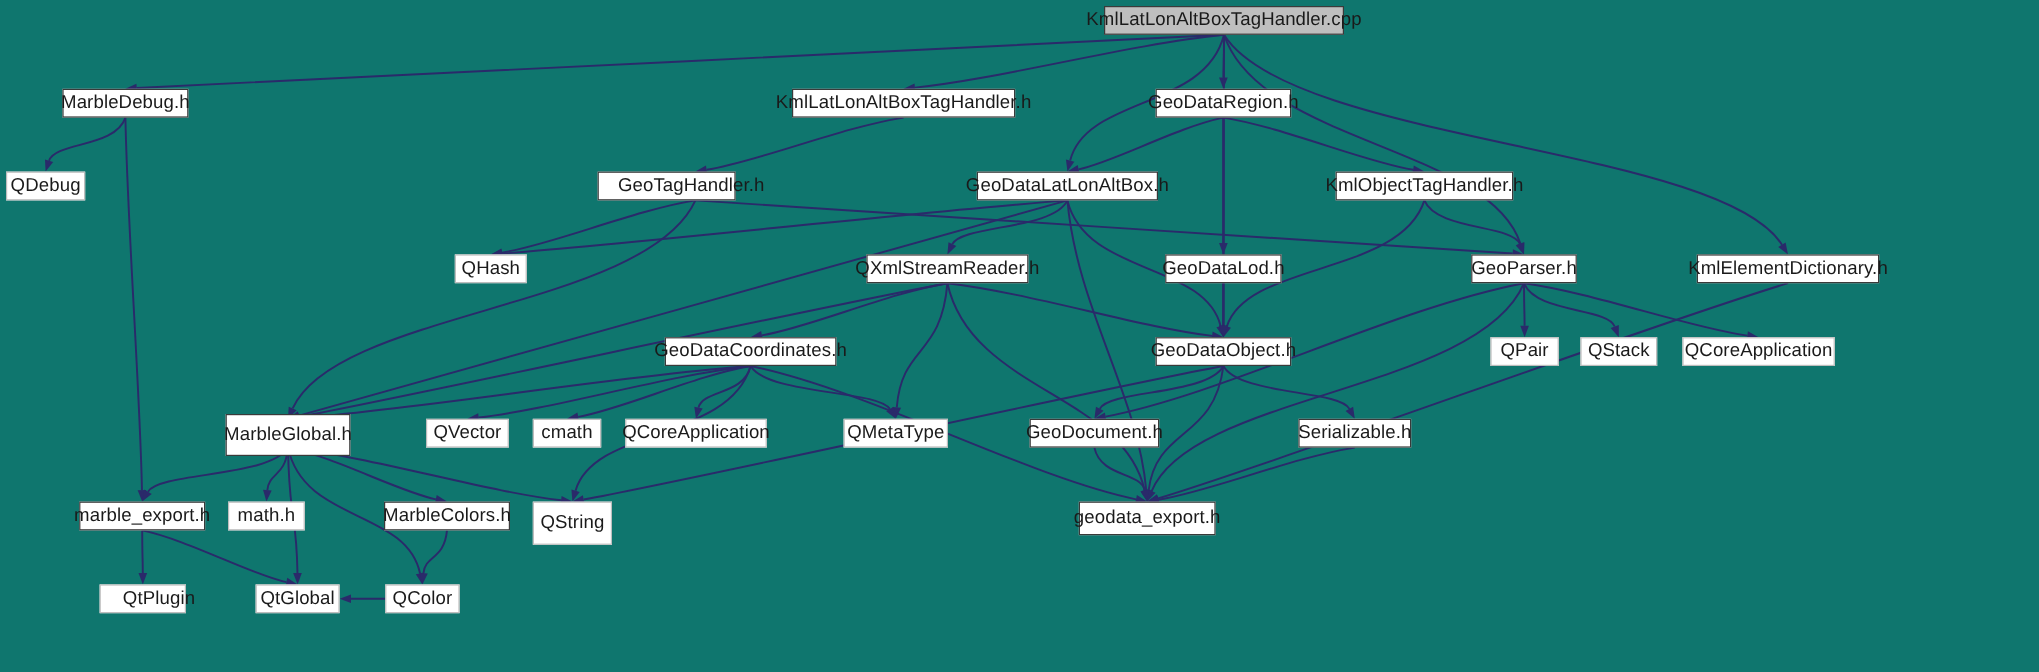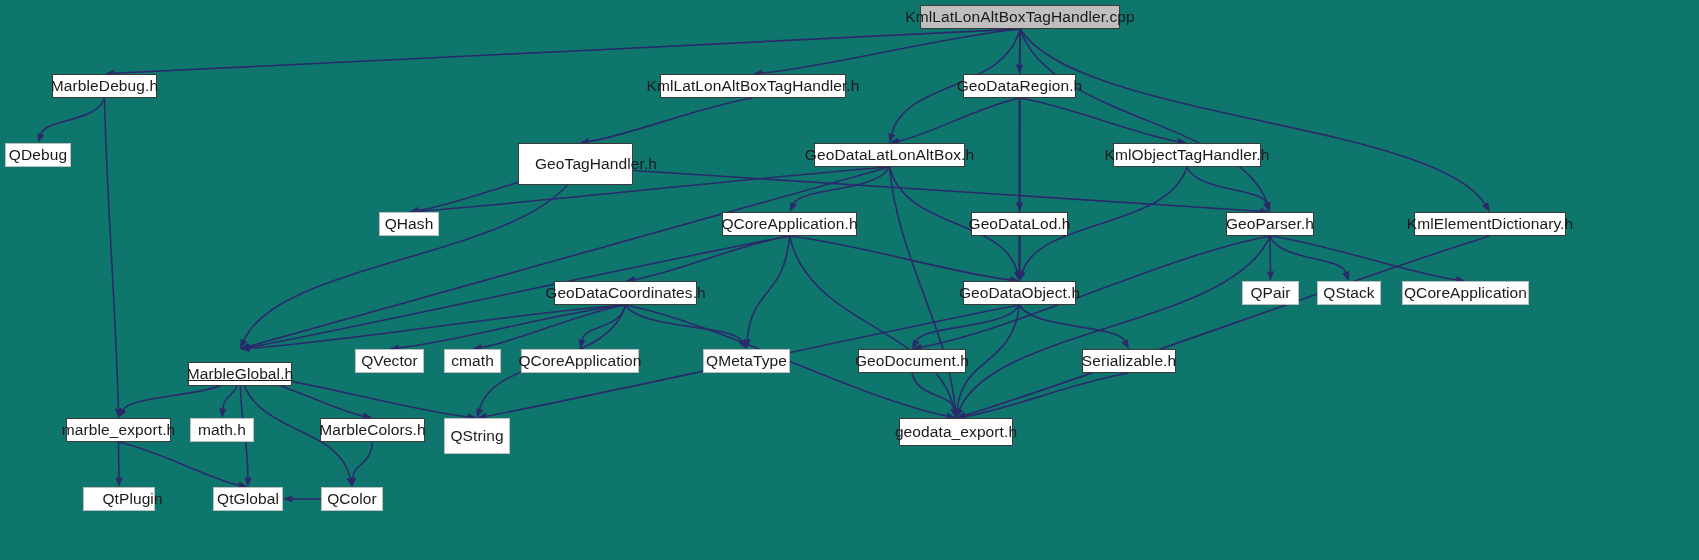--- a/index.html
+++ b/index.html
@@ -184,34 +184,34 @@
       <polygon class="arrow-head" points="352.0,487.0 349.4,477.2 356.5,477.9"></polygon>
       <path class="edge-path" d="M 321.0 499.0 C 309.6 499.0 294.4 499.0 292.5 499.0"></path>
       <polygon class="arrow-head" points="283.0,499.0 292.5,495.4 292.5,502.6"></polygon>
     </svg>
   <div id="node-layer">
       <div class="gnode root" style="left: 920px; top: 5px; width: 200px; height: 24px;">KmlLatLonAltBoxTagHandler.cpp</div>
       <div class="gnode strong" style="left: 52px; top: 74px; width: 105px; height: 24px;">MarbleDebug.h</div>
       <div class="gnode strong" style="left: 660px; top: 74px; width: 186px; height: 24px;">KmlLatLonAltBoxTagHandler.h</div>
       <div class="gnode strong" style="left: 963px; top: 74px; width: 113px; height: 24px;">GeoDataRegion.h</div>
       <div class="gnode weak" style="left: 5px; top: 143px; width: 66px; height: 24px;">QDebug</div>
-      <div class="gnode strong" style="left: 518px; top: 143px; width: 115px; height: 42px; padding-left: 48px;">GeoTagHandler.h</div>
+      <div class="gnode strong" style="left: 498px; top: 143px; width: 115px; height: 24px; padding-left: 48px;">GeoTagHandler.h</div>
       <div class="gnode strong" style="left: 814px; top: 143px; width: 151px; height: 24px;">GeoDataLatLonAltBox.h</div>
       <div class="gnode strong" style="left: 1113px; top: 143px; width: 148px; height: 24px;">KmlObjectTagHandler.h</div>
       <div class="gnode weak" style="left: 379px; top: 212px; width: 60px; height: 24px;">QHash</div>
-      <div class="gnode strong" style="left: 722px; top: 212px; width: 135px; height: 24px;">QCoreApplication.h</div>
+      <div class="gnode strong" style="left: 722px; top: 212px; width: 135px; height: 24px;">QXmlStreamReader.h</div>
       <div class="gnode strong" style="left: 971px; top: 212px; width: 97px; height: 24px;">GeoDataLod.h</div>
       <div class="gnode strong" style="left: 1226px; top: 212px; width: 88px; height: 24px;">GeoParser.h</div>
       <div class="gnode strong" style="left: 1414px; top: 212px; width: 152px; height: 24px;">KmlElementDictionary.h</div>
       <div class="gnode strong" style="left: 554px; top: 281px; width: 143px; height: 24px;">GeoDataCoordinates.h</div>
       <div class="gnode strong" style="left: 963px; top: 281px; width: 113px; height: 24px;">GeoDataObject.h</div>
       <div class="gnode weak" style="left: 1242px; top: 281px; width: 57px; height: 24px;">QPair</div>
       <div class="gnode weak" style="left: 1317px; top: 281px; width: 64px; height: 24px;">QStack</div>
       <div class="gnode weak" style="left: 1402px; top: 281px; width: 127px; height: 24px;">QCoreApplication</div>
-      <div class="gnode strong" style="left: 188px; top: 362px; width: 104px; height: 24px; text-decoration: underline;">MarbleGlobal.h</div>
+      <div class="gnode strong" style="left: 188px; top: 345px; width: 104px; height: 35px;">MarbleGlobal.h</div>
       <div class="gnode weak" style="left: 355px; top: 349px; width: 69px; height: 24px;">QVector</div>
       <div class="gnode weak" style="left: 444px; top: 349px; width: 57px; height: 24px;">cmath</div>
       <div class="gnode weak" style="left: 521px; top: 349px; width: 118px; height: 24px;">QCoreApplication</div>
       <div class="gnode weak" style="left: 703px; top: 349px; width: 87px; height: 24px;">QMetaType</div>
       <div class="gnode strong" style="left: 858px; top: 349px; width: 108px; height: 24px;">GeoDocument.h</div>
       <div class="gnode strong" style="left: 1082px; top: 349px; width: 94px; height: 24px;">Serializable.h</div>
       <div class="gnode strong" style="left: 66px; top: 418px; width: 105px; height: 24px;">marble_export.h</div>
       <div class="gnode weak" style="left: 190px; top: 418px; width: 64px; height: 24px;">math.h</div>
       <div class="gnode strong" style="left: 320px; top: 418px; width: 105px; height: 24px; text-align: center;">MarbleColors.h</div>
       <div class="gnode weak" style="left: 444px; top: 418px; width: 66px; height: 36px;">QString</div>

